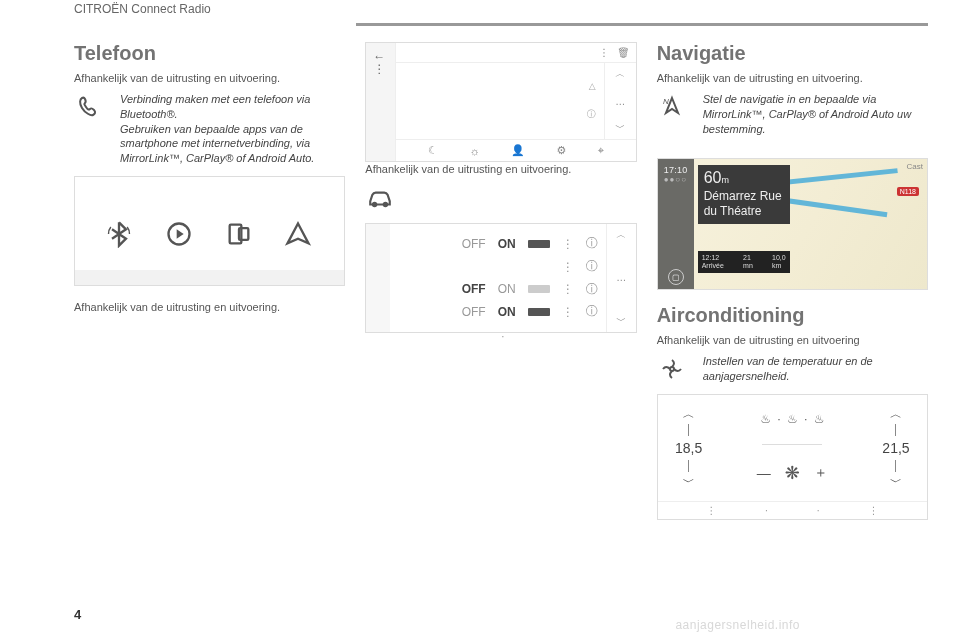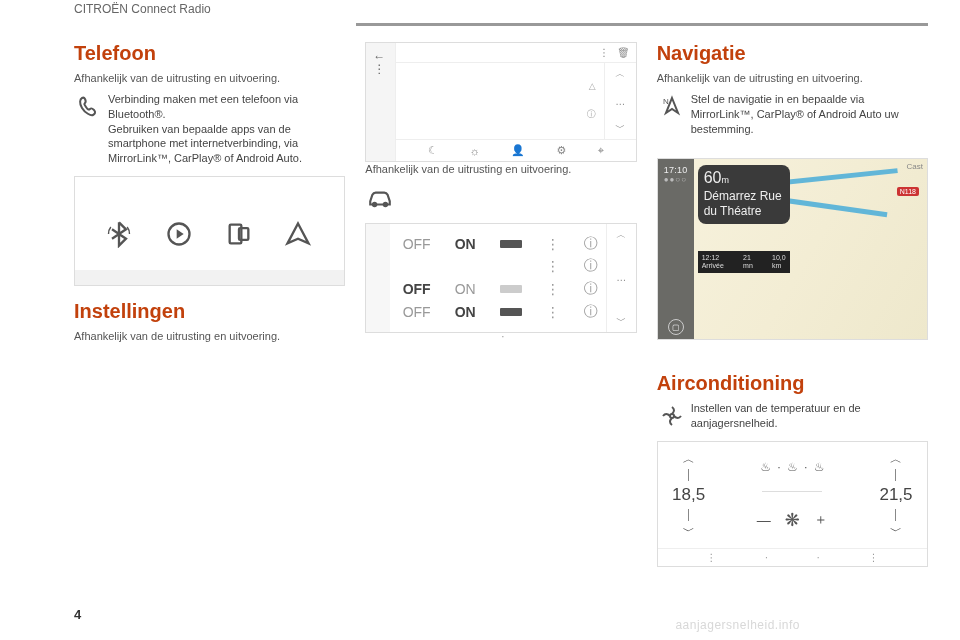--- a/index.html
+++ b/index.html
@@ -54,33 +54,34 @@
       gap: 20px;
     }
     .col1 { flex: 1; }
     .col2 { flex: 1; }
     .col3 { flex: 1; } 
     h2 {
       font-size: 20px;
       font-weight: bold;
       margin-top: 4px;
       margin-bottom: 6px;
-      color: #c2410c;
+      color: #737373;
     }
     .subline {
       font-size: 11px;
       color: #555;
       margin-bottom: 6px;
       line-height:1.35;
     }
     .icon-row {
       display: flex;
-      gap: 4px;
+      gap: 16px;
       align-items: flex-start;
       margin-bottom: 10px;
+      font-style: italic;
     }
     .icon-box {
       width: 30px;
       height: 30px;
       flex-shrink: 0;
       display: flex;
       align-items: center;
       justify-content: center;
     }
     .icon-text {
@@ -192,22 +193,22 @@
       margin-top:6px;
       display:flex;
       position:relative;
     }
     .drive-panel .dp-left { width:24px; background:#f7f7f7;}
     .drive-panel .dp-main { flex:1; display:flex; flex-direction:column; justify-content:space-evenly; padding:6px 8px;}
     .dp-row {
       display:flex;
       align-items:center;
       justify-content:flex-end;
-      gap:24px;
-      font-size:14px;
+      gap:12px;
+      font-size:12px;
       color:#999;
       text-align:center;
     }
     .toggle {
       width:22px; height:8px; background:#555; border-radius:1px; position:relative;
     }
     .toggle.off { background:#ccc; }
     .drive-panel .dp-side {
       width:30px; border-left:1px solid #eee;
       display:flex; flex-direction:column; justify-content:space-between; align-items:center;
@@ -217,21 +218,21 @@
       content:"·";
       position:absolute;
       bottom:-10px;
       left:50%;
       color:#999;
       font-size:11px;
     }
     
     .map-box {
       margin-top:22px;
-      height:182px;
+      height:132px;
       border:1px solid #ddd;
       position:relative;
       overflow:hidden;
       background:linear-gradient(120deg,#f7f2dd 0%,#f3edd4 55%,#eee8cc 100%);
     }
     .map-box .ml-side {
       position:absolute;
       left:0; top:0; bottom:0; width:36px;
       background:#6a6a66;
       color:#eee;
@@ -243,21 +244,21 @@
     }
     .ml-time { font-size:9px; letter-spacing:.3px;}
     .ml-dots { font-size:8px; letter-spacing:1px; color:#bbb;}
     .ml-stop { width:16px; height:16px; border:1.5px solid #ccc; border-radius:50%; display:flex;align-items:center;justify-content:center; font-size:8px;}
     .map-info {
       position:absolute;
       left:40px; top:6px;
       width:92px;
       background:#3a3a3a;
       color:#eee;
-      border-radius:8px;
+      border-radius:0;
       padding:4px 6px 6px;
       font-size:9px;
     }
     .map-info .dist-n { font-size:16px; font-weight:300; display:inline-block;}
     .map-info .dist-u { font-size:9px; }
     .map-info .street { font-size:12px; line-height:1.2; margin-top:2px;}
     .map-badge {
       position:absolute;
       right:8px; top:28px;
       background:#c33;
@@ -315,21 +316,21 @@
       width:62px;
       display:flex;
       flex-direction:column;
       align-items:center;
       justify-content:center;
       gap:4px;
       color:#444;
     }
     .ac-zone .chev { font-size:12px; line-height:1; }
     .ac-zone .bar { width:1px; height:12px; background:#888;}
-    .ac-zone .temp { font-size:17px; }
+    .ac-zone .temp { font-size:14px; }
     .ac-mid {
       flex:1;
       display:flex;
       flex-direction:column;
       align-items:center;
       justify-content:space-evenly;
       color:#555;
     }
     .ac-mid .seat-row { display:flex; gap:6px; font-size:12px; align-items:center;}
     .ac-mid .fan-row { display:flex; align-items:center; gap:14px; font-size:14px;}
@@ -389,21 +390,20 @@
           </svg>
       </span>
       <span class="pb-icon">
         <svg viewBox="0 0 24 24" width="28" height="28">
             <path d="M12 3 L21 20 L12 16 L3 20 Z"></path>
           </svg>
       </span>
       <span class="pb-bt">✱</span>
     </div>
 
-    <h2>Instellingen</h2>
     <div class="subline">Afhankelijk van de uitrusting en uitvoering.</div>
   </div>
 
   <div class="col2">
     <div class="settings-panel">
       <div class="settings-left">
         <span class="back-arrow">← ⋮</span>
       </div>
       <div class="settings-main">
         <div class="settings-top">
@@ -505,21 +505,22 @@
       </div>
       <div class="map-info-footer">
         <span><span>12:12</span><br><span>Arrivée</span></span>
         <span><span>21</span><br><span>mn</span></span>
         <span><span>10,0</span><br><span>km</span></span>
       </div>
       <div class="map-badge">N118</div>
       <div class="map-cast">Cast</div>
     </div>
 
-    <h2 style="margin-top:32px">Airconditioning</h2>
+    <h2 style="margin-top:14px">Airconditioning</h2>
+    <div class="subline">Afhankelijk van de uitrusting en uitvoering</div>
     <div class="icon-row">
       <div class="icon-box">
         <svg viewBox="0 0 24 24" width="24" height="24">
             <circle cx="12" cy="12" r="2"></circle>
             <path d="M12 3 Q16 6 12 10 M12 21 Q8 18 12 14 M3 12 Q6 8 10 12 M21 12 Q18 16 14 12"></path>
           </svg>
       </div>
       <div class="icon-text">Instellen van de temperatuur en de aanjagersnelheid.</div>
     </div>
 

